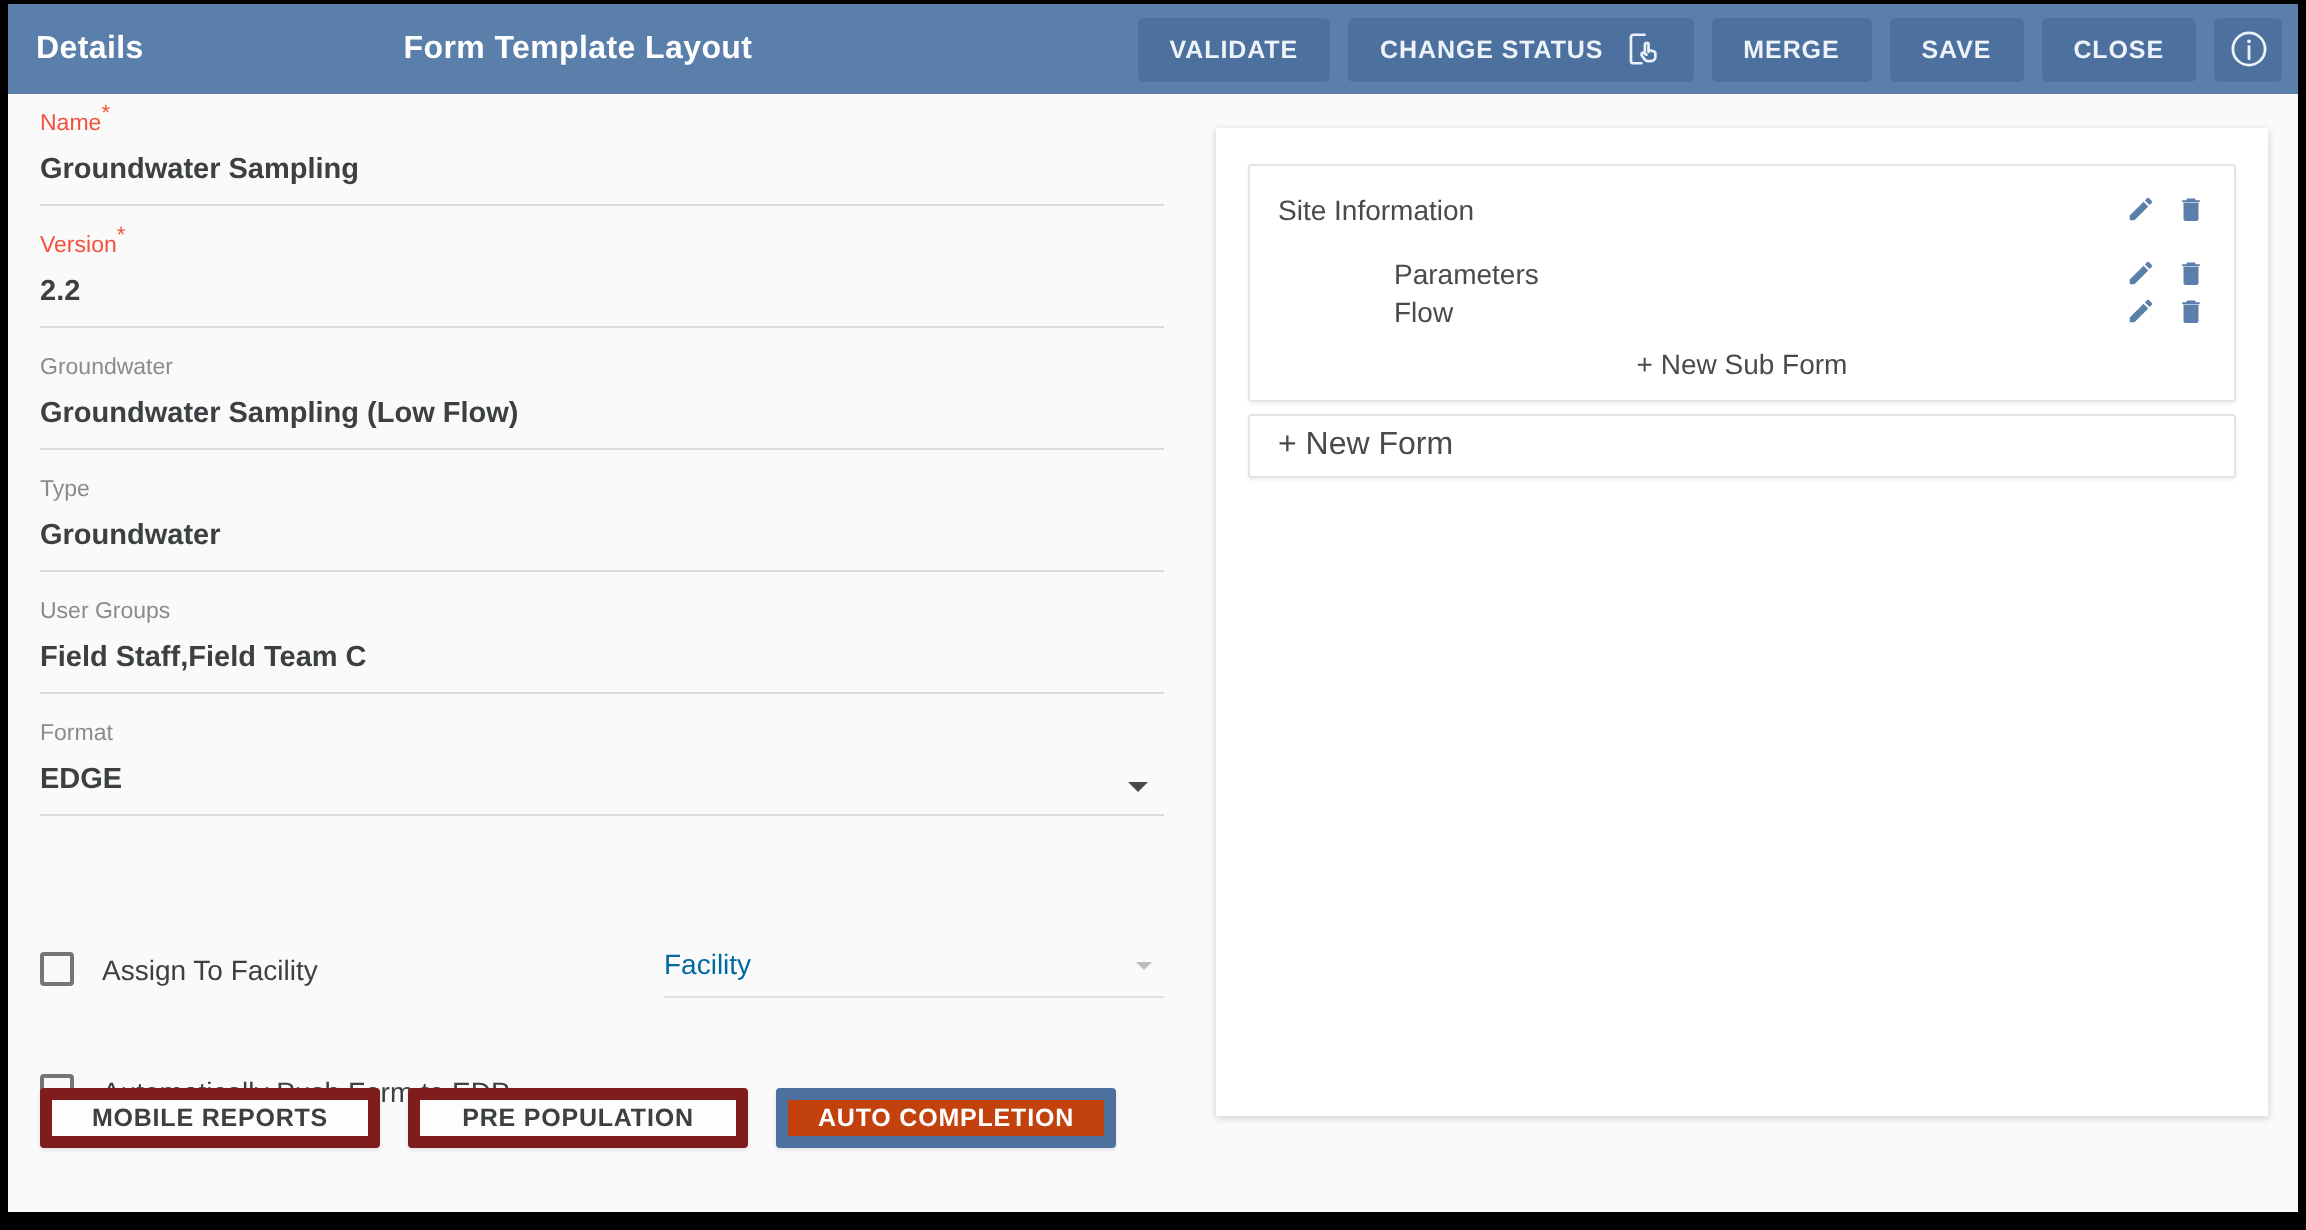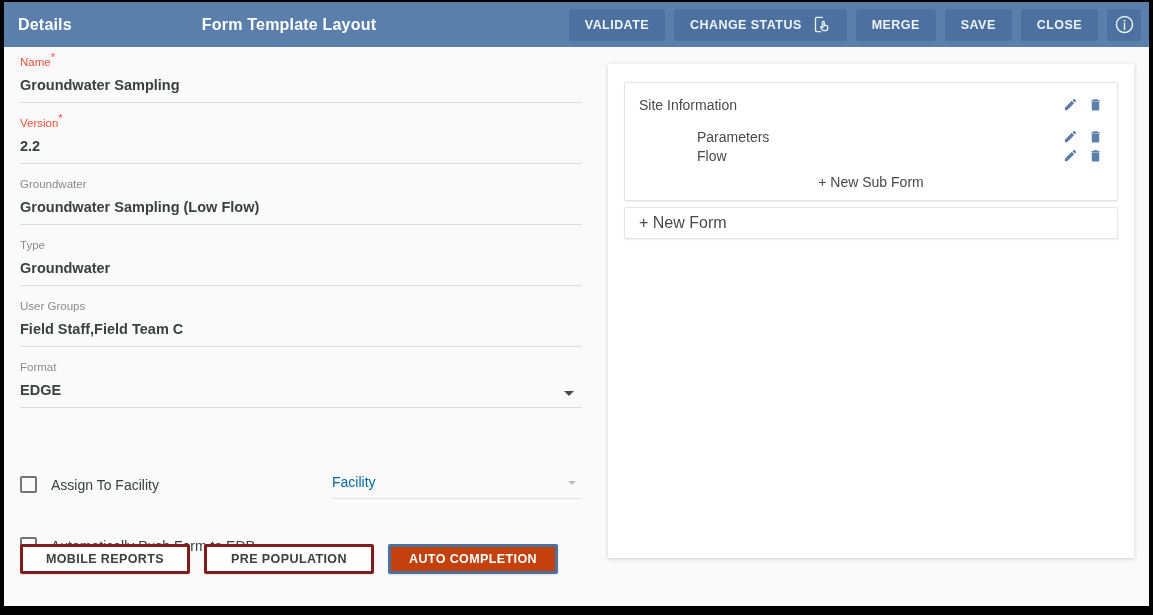--- a/index.html
+++ b/index.html
@@ -192,21 +192,21 @@
     position: absolute;
     left: 16px;
     top: 497px;
     display: flex;
     gap: 14px;
   }
   .tab-btn {
     height: 30px;
     min-width: 170px;
     padding: 0 14px;
-    border: 3px solid #7f1d1d;
+    border: 6px solid #7f1d1d;
     background: #fdfdfd;
     color: #3c4043;
     font-family: "Liberation Sans", sans-serif;
     font-size: 12.5px;
     font-weight: bold;
     letter-spacing: .4px;
     border-radius: 2px;
     cursor: pointer;
     box-shadow: 0 1px 2px rgba(0,0,0,.10);
   }

